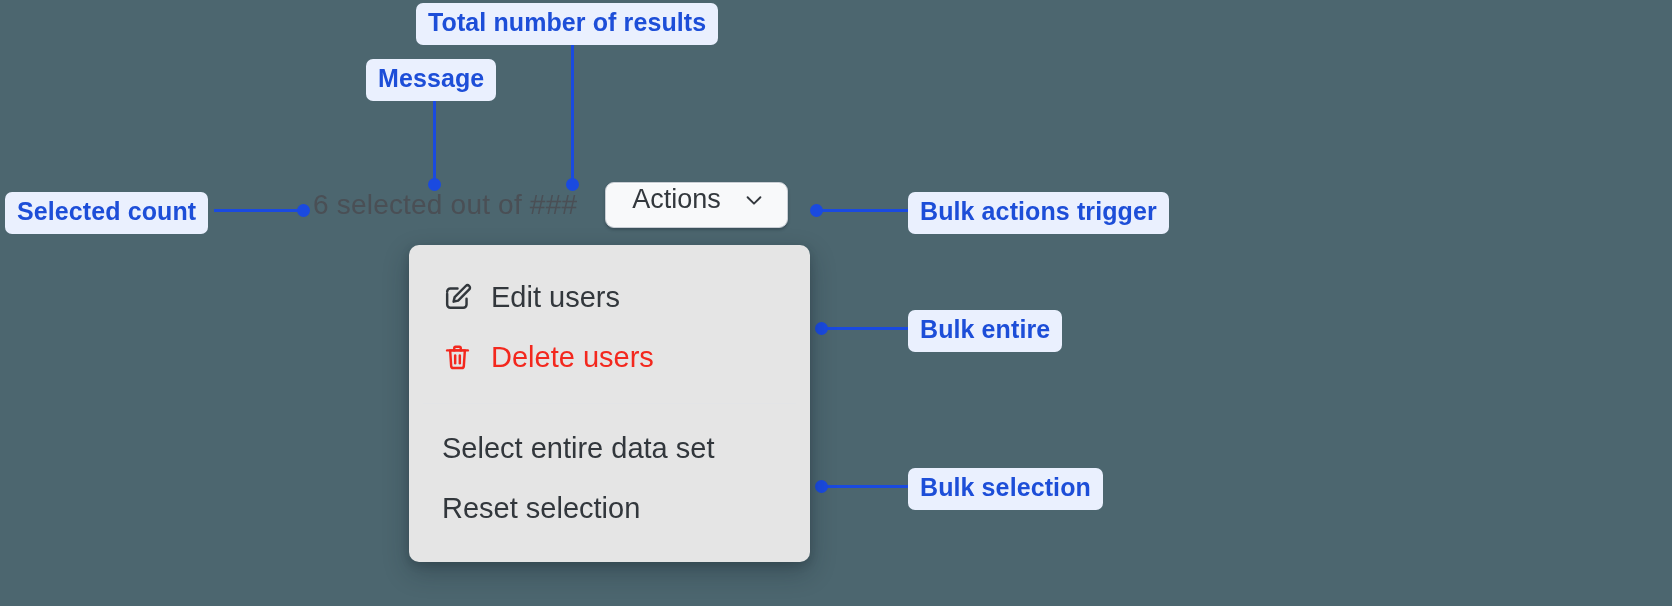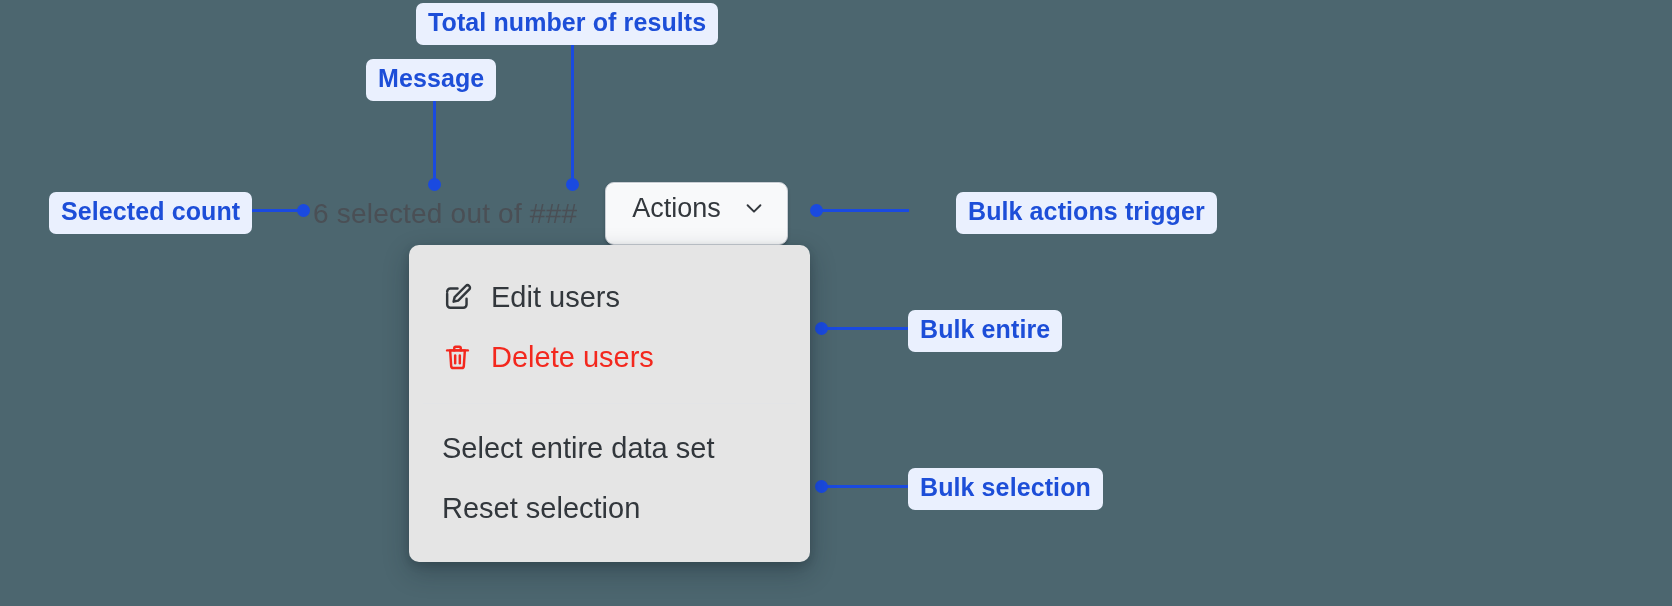--- a/index.html
+++ b/index.html
@@ -82,21 +82,21 @@
     background: #f8f9fa;
     border: 1px solid #c9ced4;
     border-radius: 9px;
     padding: 13px 22px 24px 26px;
     font-size: 27px;
     color: #33383d;
     box-shadow: 0 2px 3px rgba(20, 30, 40, 0.30),
                 0 1px 0 rgba(255,255,255,0.6) inset;
     cursor: pointer;
     box-sizing: border-box;
-    height: 63px;
+    height: 46px;
     line-height: 1;
   }
   .actions-btn .chev {
     display: inline-flex;
     align-items: center;
     justify-content: center;
     width: 22px;
     height: 22px;
   }
 
@@ -160,23 +160,23 @@
   <div class="conn-h" style="left:820px; top:327px; width:90px;"></div>
   <div class="dot" style="left:815px; top:322px;"></div>
 
   <div class="conn-h" style="left:820px; top:485px; width:90px;"></div>
   <div class="dot" style="left:815px; top:480px;"></div>
 
   <div class="chip" style="left:416px; top:3px;">Total number of results</div>
 
   <div class="chip" style="left:366px; top:59px;">Message</div>
 
-  <div class="chip" style="left:5px; top:192px;margin-left:44px;">Selected count</div>
-
-  <div class="chip" style="left:908px; top:192px;margin-left:48px;">Bulk actions trigger</div>
+  <div class="chip" style="left:5px; top:192px;">Selected count</div>
+
+  <div class="chip" style="left:908px; top:192px;">Bulk actions trigger</div>
 
   <div class="chip" style="left:908px; top:310px;">Bulk entire</div>
 
   <div class="chip" style="left:908px; top:468px;">Bulk selection</div>
 
   <div class="bulk-bar">
     <span class="selected-message">6 selected out of ###</span>
 
     <button class="actions-btn">
       <span>Actions</span>

